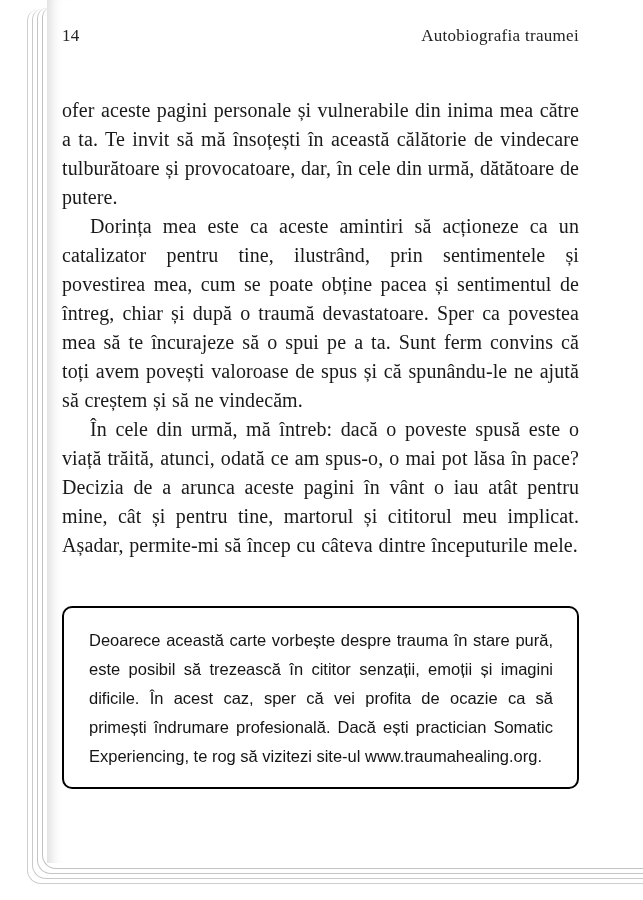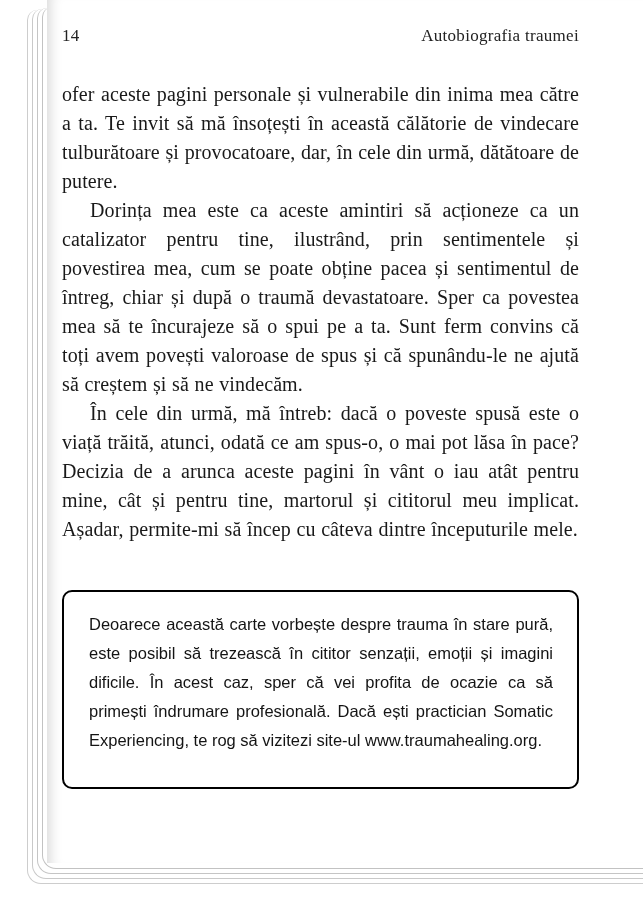--- a/index.html
+++ b/index.html
@@ -50,39 +50,39 @@
     justify-content: space-between;
     align-items: flex-end;
     font-size: 17px;
     line-height: 20px;
     letter-spacing: 0.3px;
     color: #222;
   }
 
   
   .body-text {
-    margin-top: 34px;
+    margin-top: 50px;
   }
   .para {
     margin: 0;
     font-size: 20px;
     line-height: 29px;
     text-align: justify;
     letter-spacing: 0.1px;
     word-spacing: 0.5px;
     color: #191919;
   }
   .para.indent { text-indent: 28px; }
 
   
   .note-box {
     margin-top: 46px;
     border: 2.5px solid #000000;
     border-radius: 10px;
-    padding: 18px 24px 32px 25px;
+    padding: 18px 24px 16px 25px;
     background: #ffffff;
   }
   .note-text {
     margin: 0;
     font-family: "Liberation Sans", sans-serif;
     font-size: 16.5px;
     line-height: 29px;
     text-align: justify;
     color: #141414;
   }

